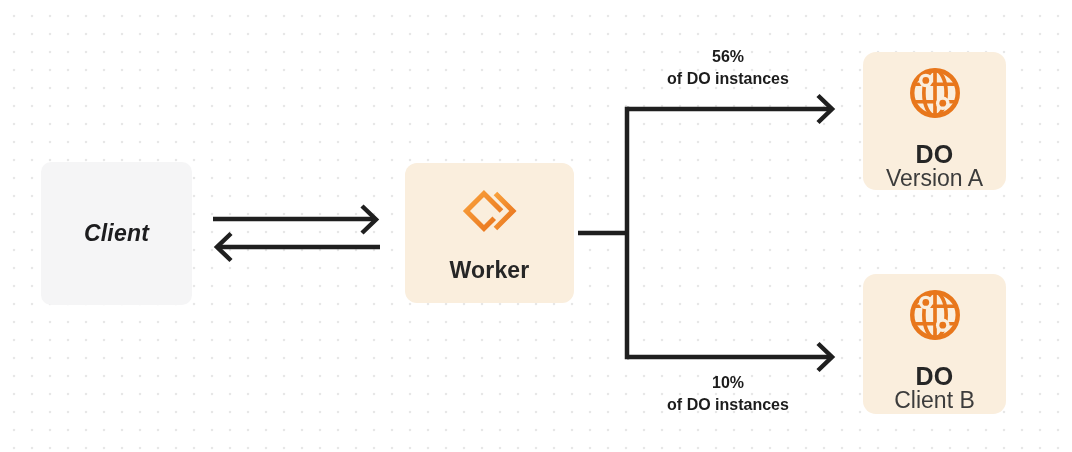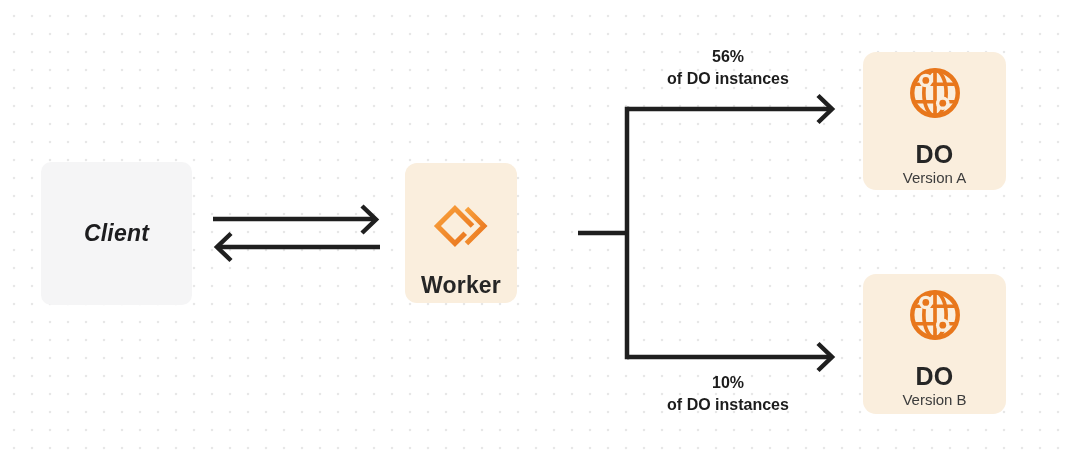--- a/index.html
+++ b/index.html
@@ -30,44 +30,44 @@
     background: #f5f5f6;
     border-radius: 10px;
     justify-content: center;
     font-style: italic;
   }
   .client-node .node-label {
     font-size: 23px; font-weight: 700; color: #1d1d1f; letter-spacing: 0.2px;
   }
 
   .worker-node {
-    left: 405px; top: 163px; width: 112px; height: 140px;
+    left: 405px; top: 163px; width: 169px; height: 140px;
     background: #faeedd;
-    padding-top: 34px;
+    padding-top: 19px;
   }
   .worker-node .node-label {
     margin-top: 13px;
     font-size: 23px; font-weight: 700; color: #262626; letter-spacing: 0.2px;
   }
 
   .do-node {
     width: 143px;
     background: #faeedd;
     border-radius: 13px;
     padding-top: 10px;
   }
   .do-a-node { left: 863px; top: 52px; height: 138px; }
   .do-b-node { left: 863px; top: 274px; height: 140px; }
   .do-title {
     margin-top: 14px;
     font-size: 25px; font-weight: 700; color: #262626; letter-spacing: 0.3px;
     line-height: 24px;
   }
   .do-subtitle {
-    font-size: 15px; font-weight: 400; color: #3c3c3c;
+    font-size: 23px; font-weight: 400; color: #3c3c3c;
     line-height: 24px;
   }
 
   .connectors {
     position: absolute; left: 0; top: 0;
     width: 1072px; height: 452px;
     pointer-events: none;
   }
 
   .edge-label {
@@ -159,21 +159,21 @@
           <path d="M10.2 23 H53.8" stroke-width="3.8"></path>
           <path d="M10.2 41 H53.8" stroke-width="3.8"></path>
         </g>
         <circle cx="22.5" cy="19" r="7" fill="#faeedd"></circle>
         <circle cx="22.5" cy="19" r="3.5" fill="#e8771c"></circle>
         <circle cx="40" cy="42.5" r="7" fill="#faeedd"></circle>
         <circle cx="40" cy="42.5" r="3.5" fill="#e8771c"></circle>
       </svg>
     </span>
     <div class="do-title">DO</div>
-    <div class="do-subtitle">Version B</div>
+    <div class="do-subtitle">Client B</div>
   </div>
 
   <div class="edge-label edge-label-top">
     <div>56%</div>
     <div>of DO instances</div>
   </div>
 
   <div class="edge-label edge-label-bottom">
     <div>10%</div>
     <div>of DO instances</div>

